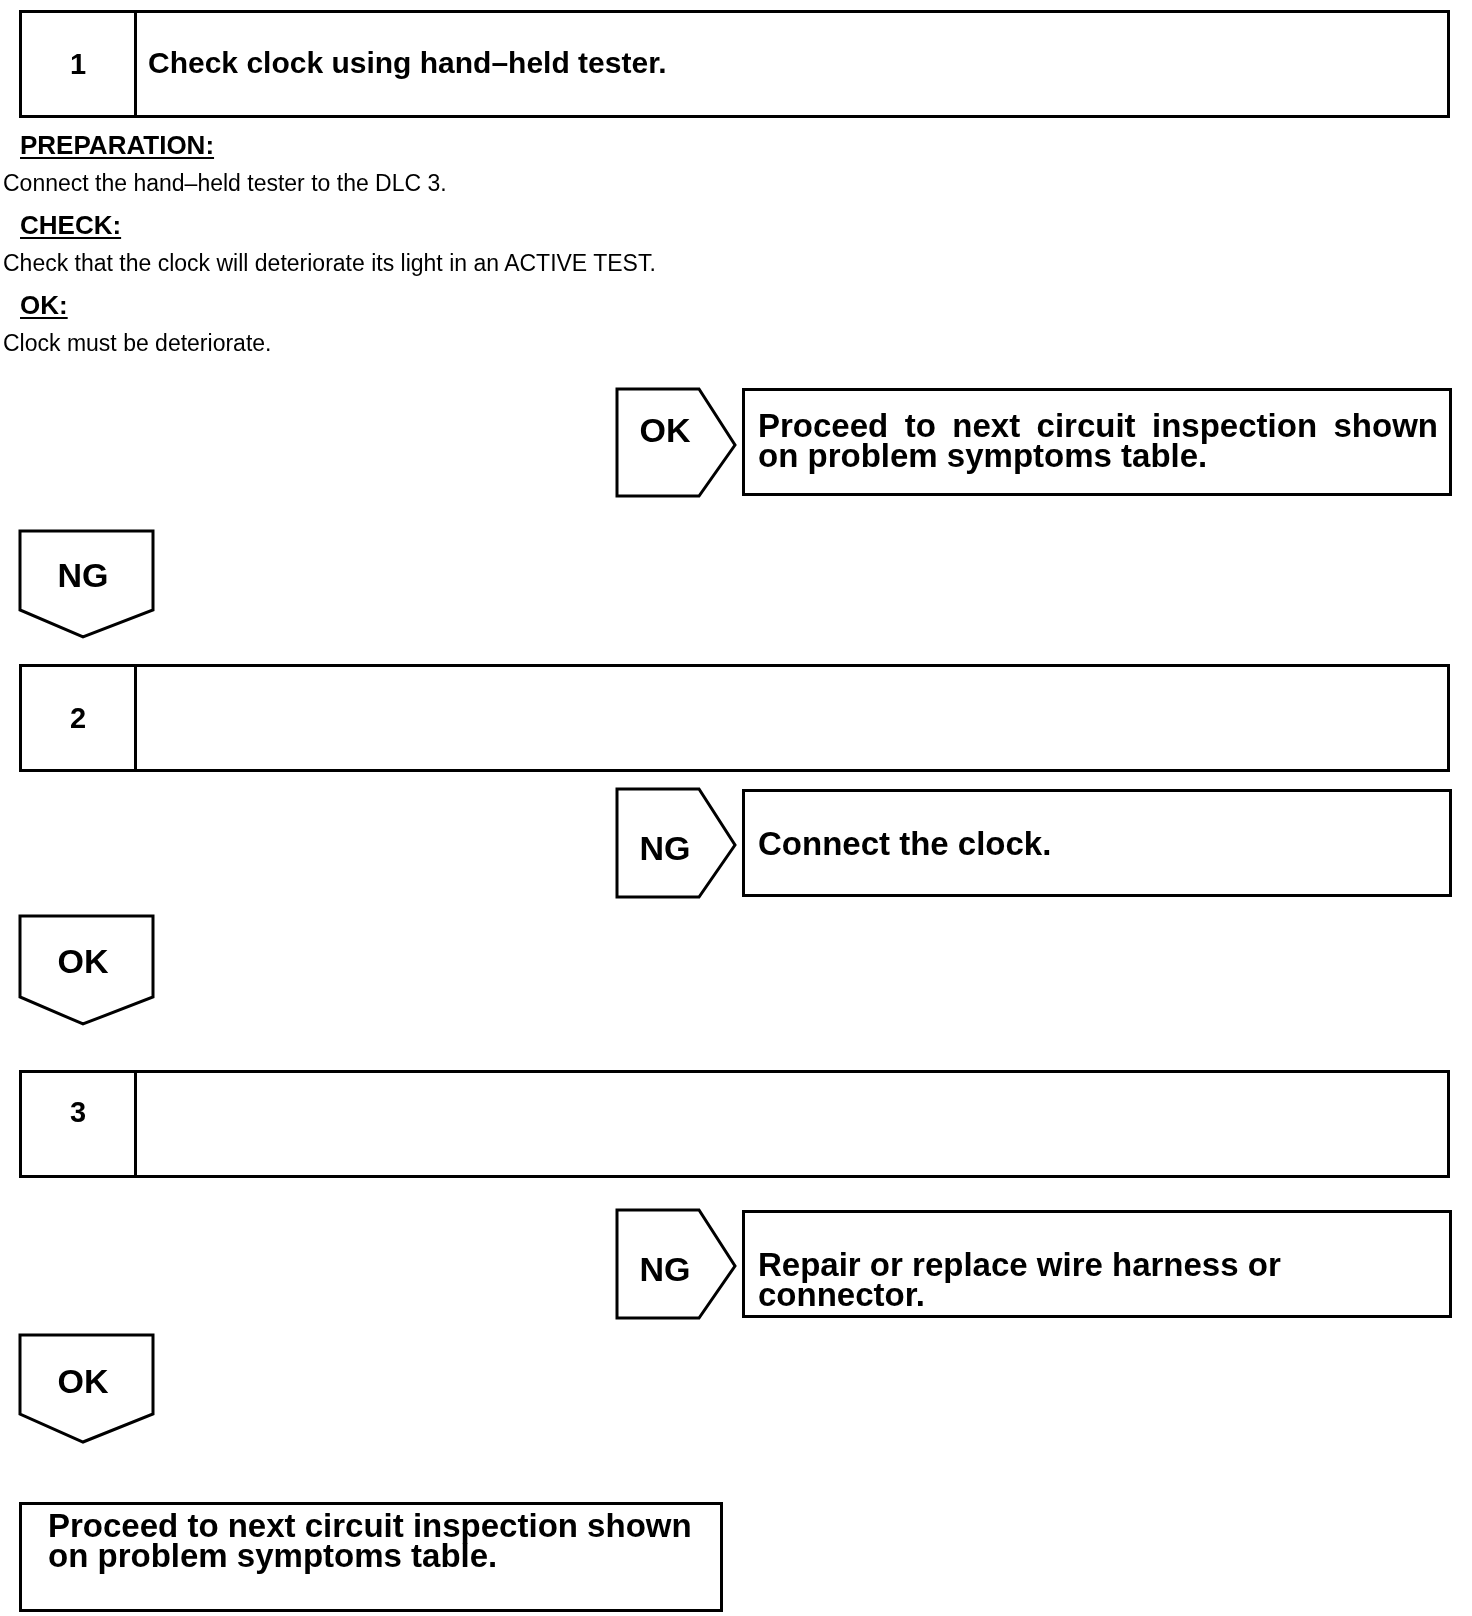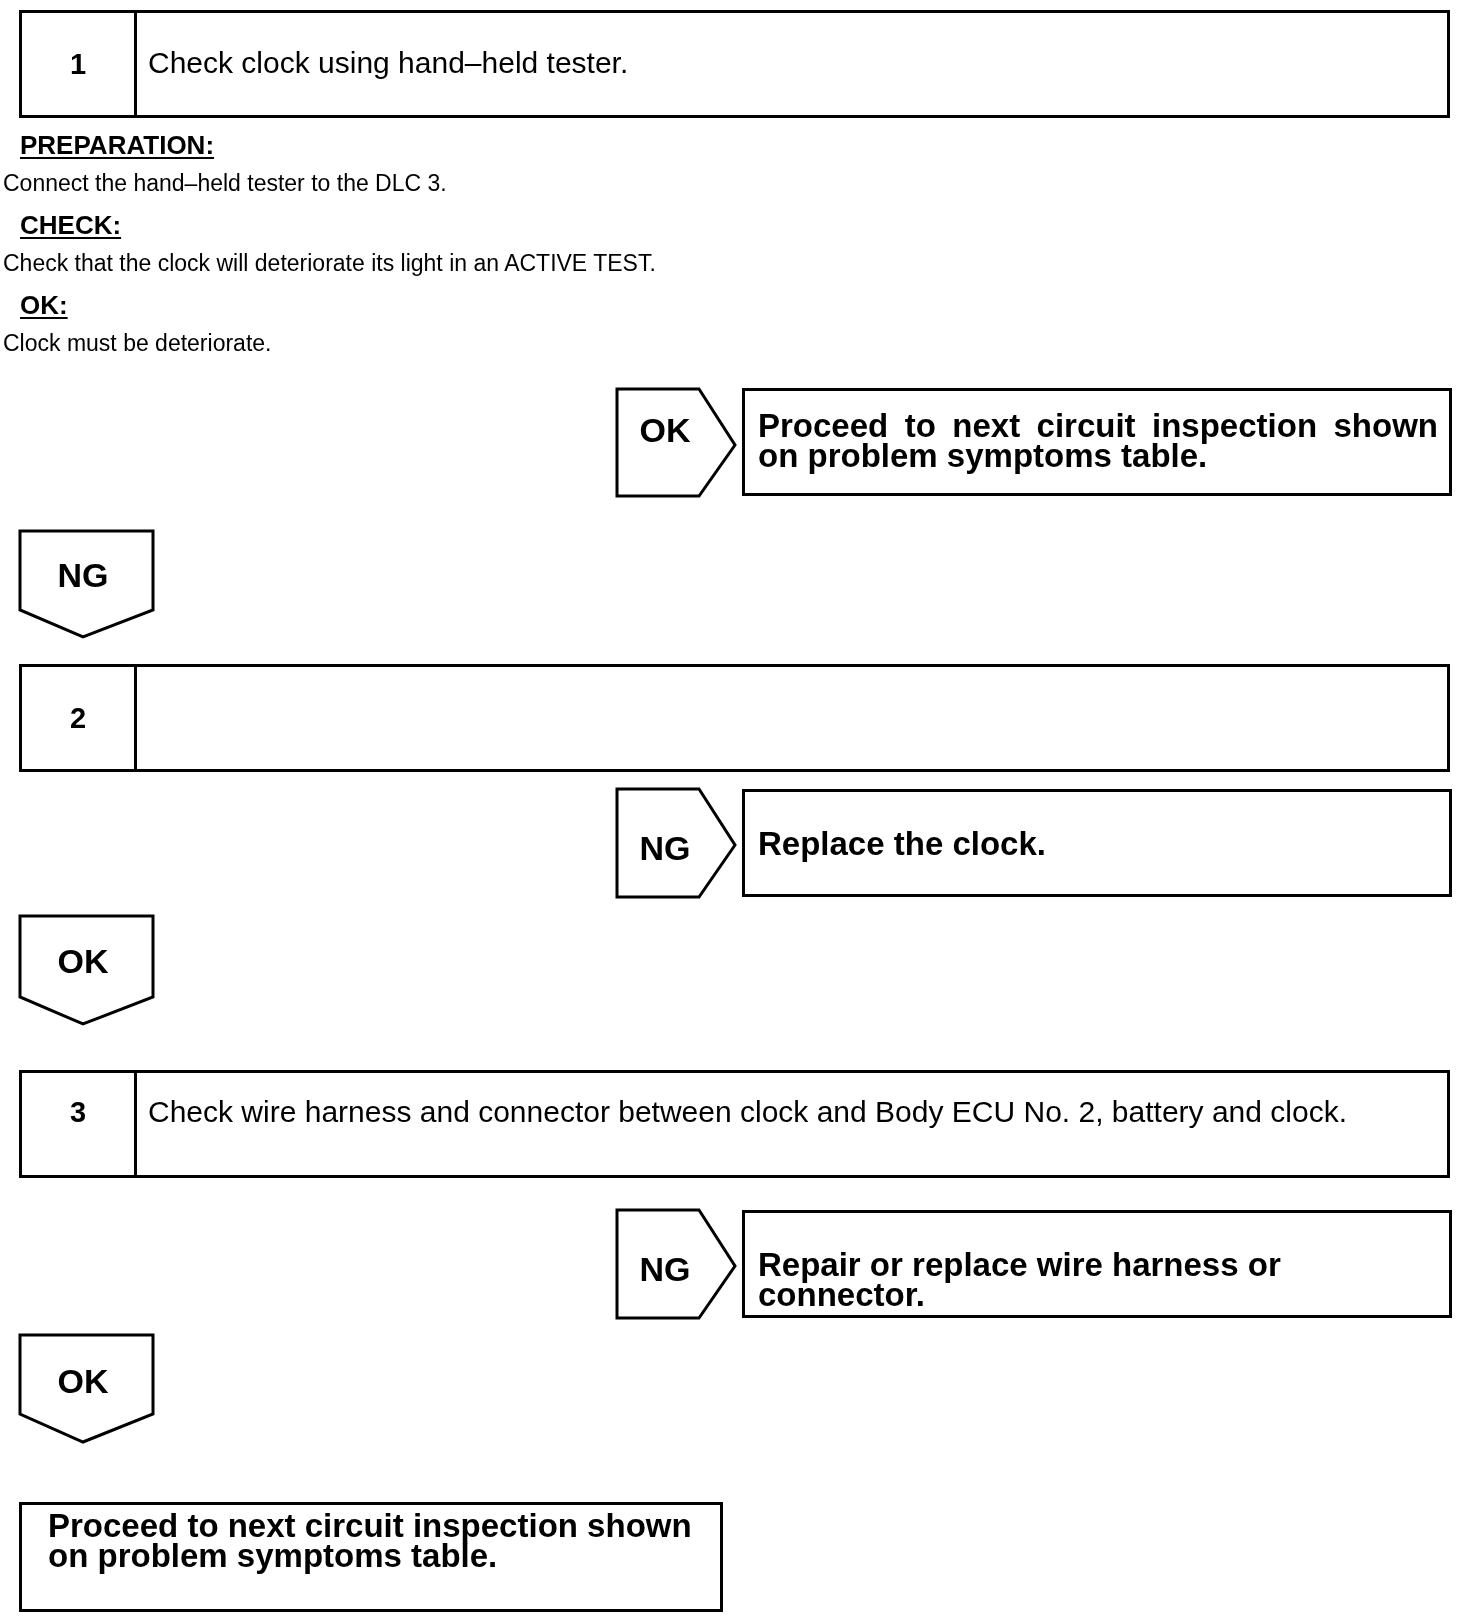--- a/index.html
+++ b/index.html
@@ -1,21 +1,21 @@
 <!DOCTYPE html>
 <html><head>
   <meta charset="utf-8">
   <style>
     html, body { margin: 0; padding: 0; background: #ffffff; }
     body { width: 1472px; height: 1616px; position: relative; overflow: hidden;
            font-family: "Liberation Sans", sans-serif; color: #000; }
     .step-box { position: absolute; left: 19px; width: 1431px; border: 3px solid #000; box-sizing: border-box; }
     .step-num { position: absolute; left: 0; top: 0; bottom: 0; width: 112px; border-right: 3px solid #000;
                 font-weight: bold; font-size: 29px; text-align: center; }
-    .step-title { position: absolute; left: 126px; right: 30px; font-weight: normal; font-size: 30px; line-height: 33px; }
+    .step-title { position: absolute; left: 126px; right: 30px; font-weight: bold; font-size: 30px; line-height: 33px; }
     .label { position: absolute; left: 20px; font-weight: bold; font-size: 26px; text-decoration: underline; text-decoration-thickness: 2px; text-underline-offset: 3px; }
     .body-text { position: absolute; left: 3px; font-size: 23px; }
     .arrow-svg { position: absolute; overflow: visible; }
     .arrow-label { position: absolute; font-weight: bold; font-size: 34px; text-align: center; }
     .result-box { position: absolute; border: 3px solid #000; box-sizing: border-box; }
     .result-text { position: absolute; font-weight: bold; font-size: 33px; line-height: 30px; }
     .justify { text-align: justify; text-align-last: left; }
   </style>
 </head>
 <body>
@@ -46,30 +46,29 @@
 
 <div class="step-box" style="top:664px; height:108px;">
   <div class="step-num" style="line-height:102px;">2</div>
 </div>
 
 <svg class="arrow-svg" style="left:0; top:0;" width="1472" height="1616">
   <polygon points="617,789 699,789 735,845 699,897 617,897" fill="none" stroke="#000" stroke-width="3"></polygon>
 </svg>
 <div class="arrow-label" style="left:630px; top:829px; width:70px;">NG</div>
 <div class="result-box" style="left:742px; top:789px; width:710px; height:108px;"></div>
-<div class="result-text" style="left:758px; top:829px; width:680px;">Replace the clock.</div>
+<div class="result-text" style="left:758px; top:829px; width:680px;">Connect the clock.</div>
 
 <svg class="arrow-svg" style="left:0; top:0;" width="1472" height="1616">
   <polygon points="20,916 153,916 153,997 83,1024 20,997" fill="none" stroke="#000" stroke-width="3"></polygon>
 </svg>
 <div class="arrow-label" style="left:50px; top:942px; width:66px;">OK</div>
 
 <div class="step-box" style="top:1070px; height:108px;">
   <div class="step-num" style="line-height:78px;">3</div>
-  <div class="step-title" style="top:22px;">Check wire harness and connector between clock and Body ECU No. 2, battery and clock.</div>
 </div>
 
 <svg class="arrow-svg" style="left:0; top:0;" width="1472" height="1616">
   <polygon points="617,1210 699,1210 735,1266 699,1318 617,1318" fill="none" stroke="#000" stroke-width="3"></polygon>
 </svg>
 <div class="arrow-label" style="left:630px; top:1250px; width:70px;">NG</div>
 <div class="result-box" style="left:742px; top:1210px; width:710px; height:108px;"></div>
 <div class="result-text" style="left:758px; top:1250px; width:680px;">Repair or replace wire harness or connector.</div>
 
 <svg class="arrow-svg" style="left:0; top:0;" width="1472" height="1616">

